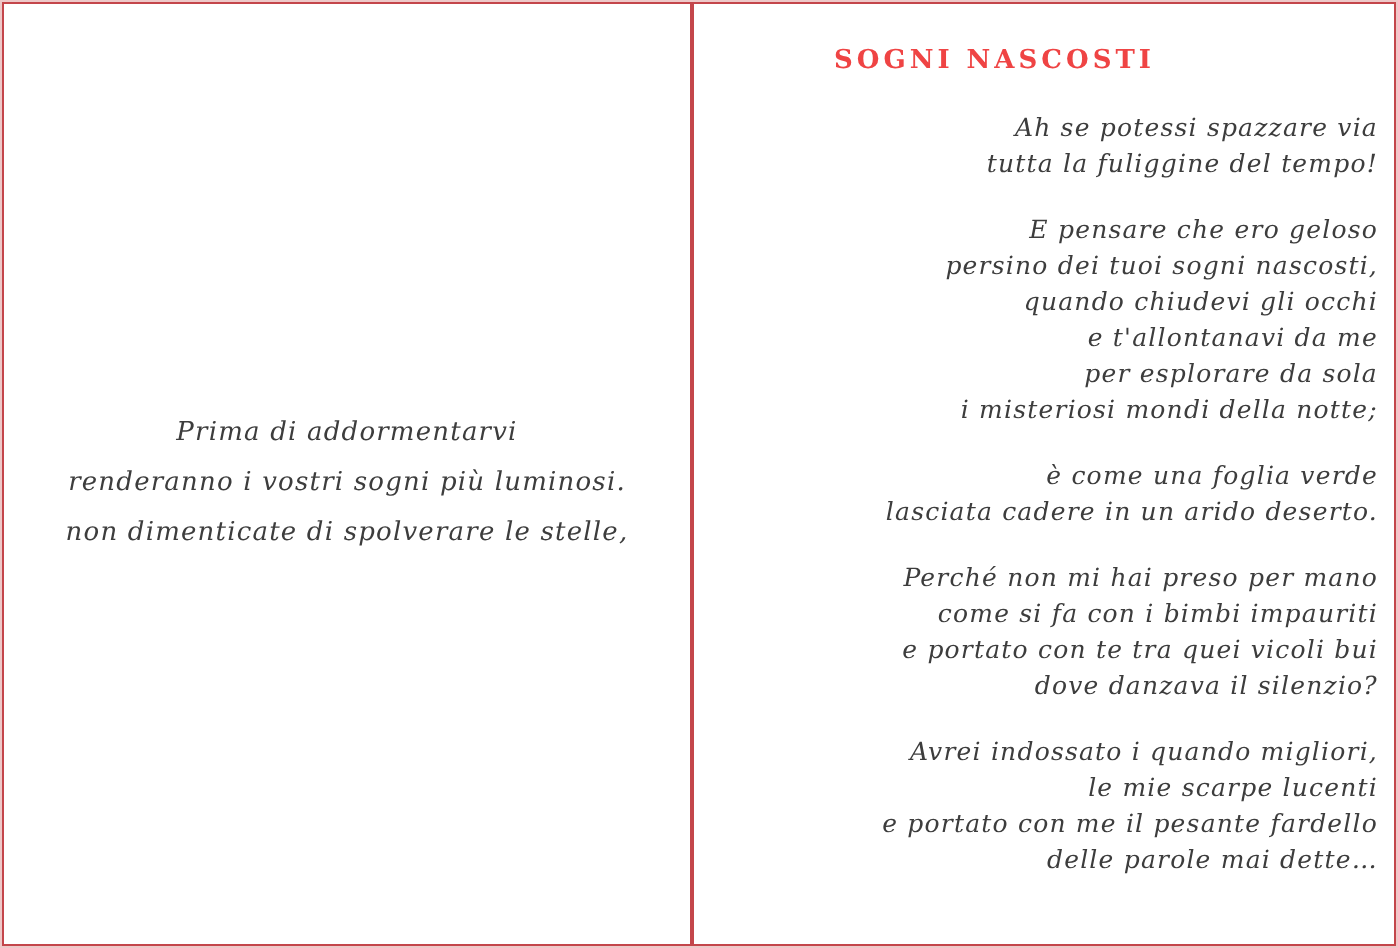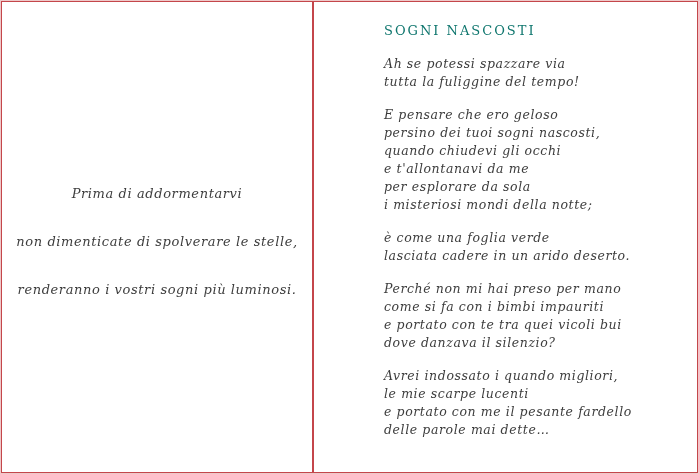--- a/index.html
+++ b/index.html
@@ -16,29 +16,28 @@
     background: #ffffff;
   }
   .page-inner {
     width: 100%;
     height: 100%;
     border: 1px solid #c4464b;
     display: flex;
     flex-direction: row;
   }
   .left-page {
-    width: 310px;
+    width: 343px;
     height: 100%;
     display: flex;
     flex-direction: column;
     justify-content: center;
     align-items: center;
     text-align: center;
     padding-top: 8px;
-    gap: 23px;
   }
   .quote-line {
     font-style: italic;
     font-size: 13px;
     line-height: 25px;
     letter-spacing: 0.6px;
     color: #3d3d3d;
     white-space: nowrap;
   }
   .page-divider {
@@ -47,48 +46,48 @@
     background: #c4464b;
     flex: 0 0 auto;
   }
   .right-page {
     flex: 1;
     height: 100%;
     padding: 20px 8px 0 70px;
     overflow: hidden;
   }
   .poem-title {
-    font-weight: normal;
+    font-weight: bold;
     font-style: normal;
     font-size: 13px;
     line-height: 18px;
     letter-spacing: 2px;
-    color: #0f766e;
+    color: #ef4444;
     margin-bottom: 15px;
   }
-  .stanza { margin-bottom: 15px; }
+  .stanza { margin-bottom: 15px; text-align: right; }
   .poem-line {
     font-style: italic;
     font-size: 12.5px;
     line-height: 18px;
     letter-spacing: 0.6px;
     color: #3d3d3d;
     white-space: nowrap;
   }
 </style>
 </head>
 <body>
 
 <div class="page-outer">
   <div class="page-inner">
 
     <div class="left-page">
       <p class="quote-line">Prima di addormentarvi</p>
+      <p class="quote-line">renderanno i vostri sogni più luminosi.</p>
       <p class="quote-line">non dimenticate di spolverare le stelle,</p>
-      <p class="quote-line">renderanno i vostri sogni più luminosi.</p>
     </div>
 
     <div class="page-divider"></div>
 
     <div class="right-page">
       <h1 class="poem-title">SOGNI NASCOSTI</h1>
 
       <div class="stanza">
         <p class="poem-line">Ah se potessi spazzare via</p>
         <p class="poem-line">tutta la fuliggine del tempo!</p>

